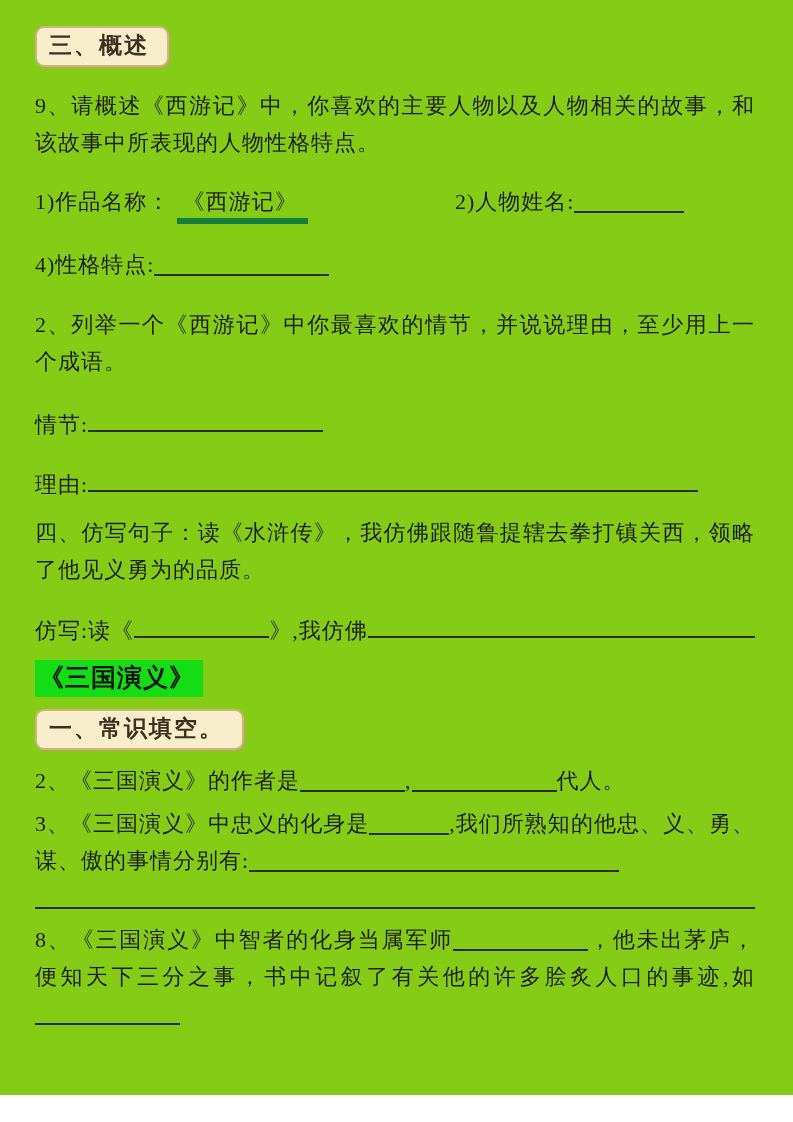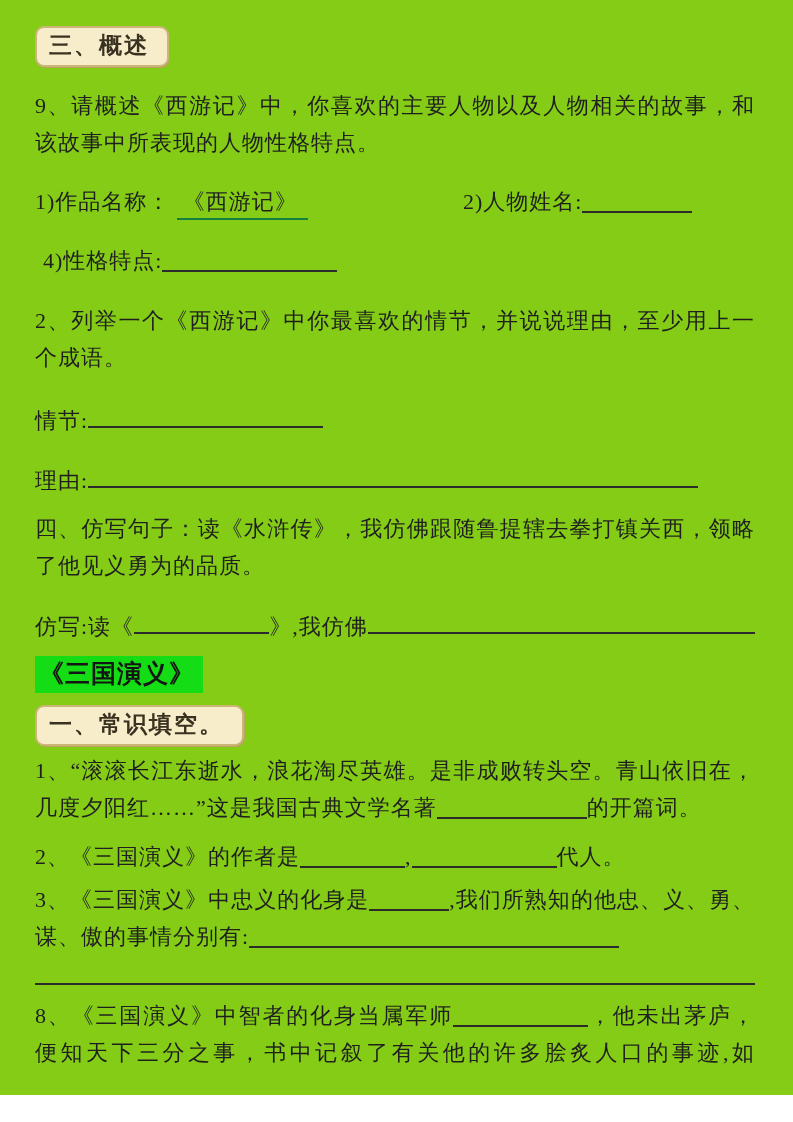--- a/index.html
+++ b/index.html
@@ -33,21 +33,21 @@
     text-align:justify;
   }
   .mt20 { margin-top:20px; }
   .mt24 { margin-top:12px; }
   .mt26 { margin-top:26px; }
   .mt28 { margin-top:28px; }
   .mt12 { margin-top:12px; }
   .mt6  { margin-top:6px; }
   .field-row { display:flex; margin-top:26px; font-size:22px; letter-spacing:1px; }
   .field-col1 { width:420px; }
-  .field-col2 { flex:1;margin-left:8px; }
+  .field-col2 { flex:1; }
   .blank {
     display:inline-block;
     border-bottom:2px solid #2b2b2b;
     height:22px;
     vertical-align:-4px;
   }
   .w80  { width:80px; }
   .w105 { width:105px; }
   .w110 { width:110px; }
   .w135 { width:135px; }
@@ -55,21 +55,21 @@
   .w150 { width:150px; }
   .w175 { width:175px; }
   .w185 { width:185px; }
   .w235 { width:235px; }
   .w370 { width:370px; }
   .w610 { width:610px; }
   .fill { flex:1; }
   .line-row { display:flex; align-items:baseline; font-size:22px; letter-spacing:1px; line-height:34px; }
   .filled-value {
     display:inline-block;
-    border-bottom:2px solid #15803d;
+    border-bottom:6px solid #15803d;
     padding:0 10px 1px 6px;
   }
   .rule {
     border-bottom:2px solid #2b2b2b;
     height:30px;
     width:720px;
   }
   .green-title {
     display:inline-block;
     background:#15dd15;
@@ -140,23 +140,20 @@
     <span class="green-title">《三国演义》</span>
   </div>
 
   
   <div class="mt12">
     <div class="badge">
       <span>一、常识填空。</span>
     </div>
   </div>
 
-  <p class="para mt6">
-    <span>1、“滚滚长江东逝水，浪花淘尽英雄。是非成败转头空。青山依旧在，几度夕阳红……”这是我国古典文学名著</span><span class="blank w150"></span><span>的开篇词。</span>
-  </p>
 
   <p class="para mt12">
     <span>2、《三国演义》的作者是</span><span class="blank w105"></span><span>,</span><span class="blank w145"></span><span>代人。</span>
   </p>
 
   <p class="para mt6">
     <span>3、《三国演义》中忠义的化身是</span><span class="blank w80"></span><span>,我们所熟知的他忠、义、勇、谋、傲的事情分别有:</span><span class="blank w370"></span>
   </p>
 
   <div class="rule"></div>

